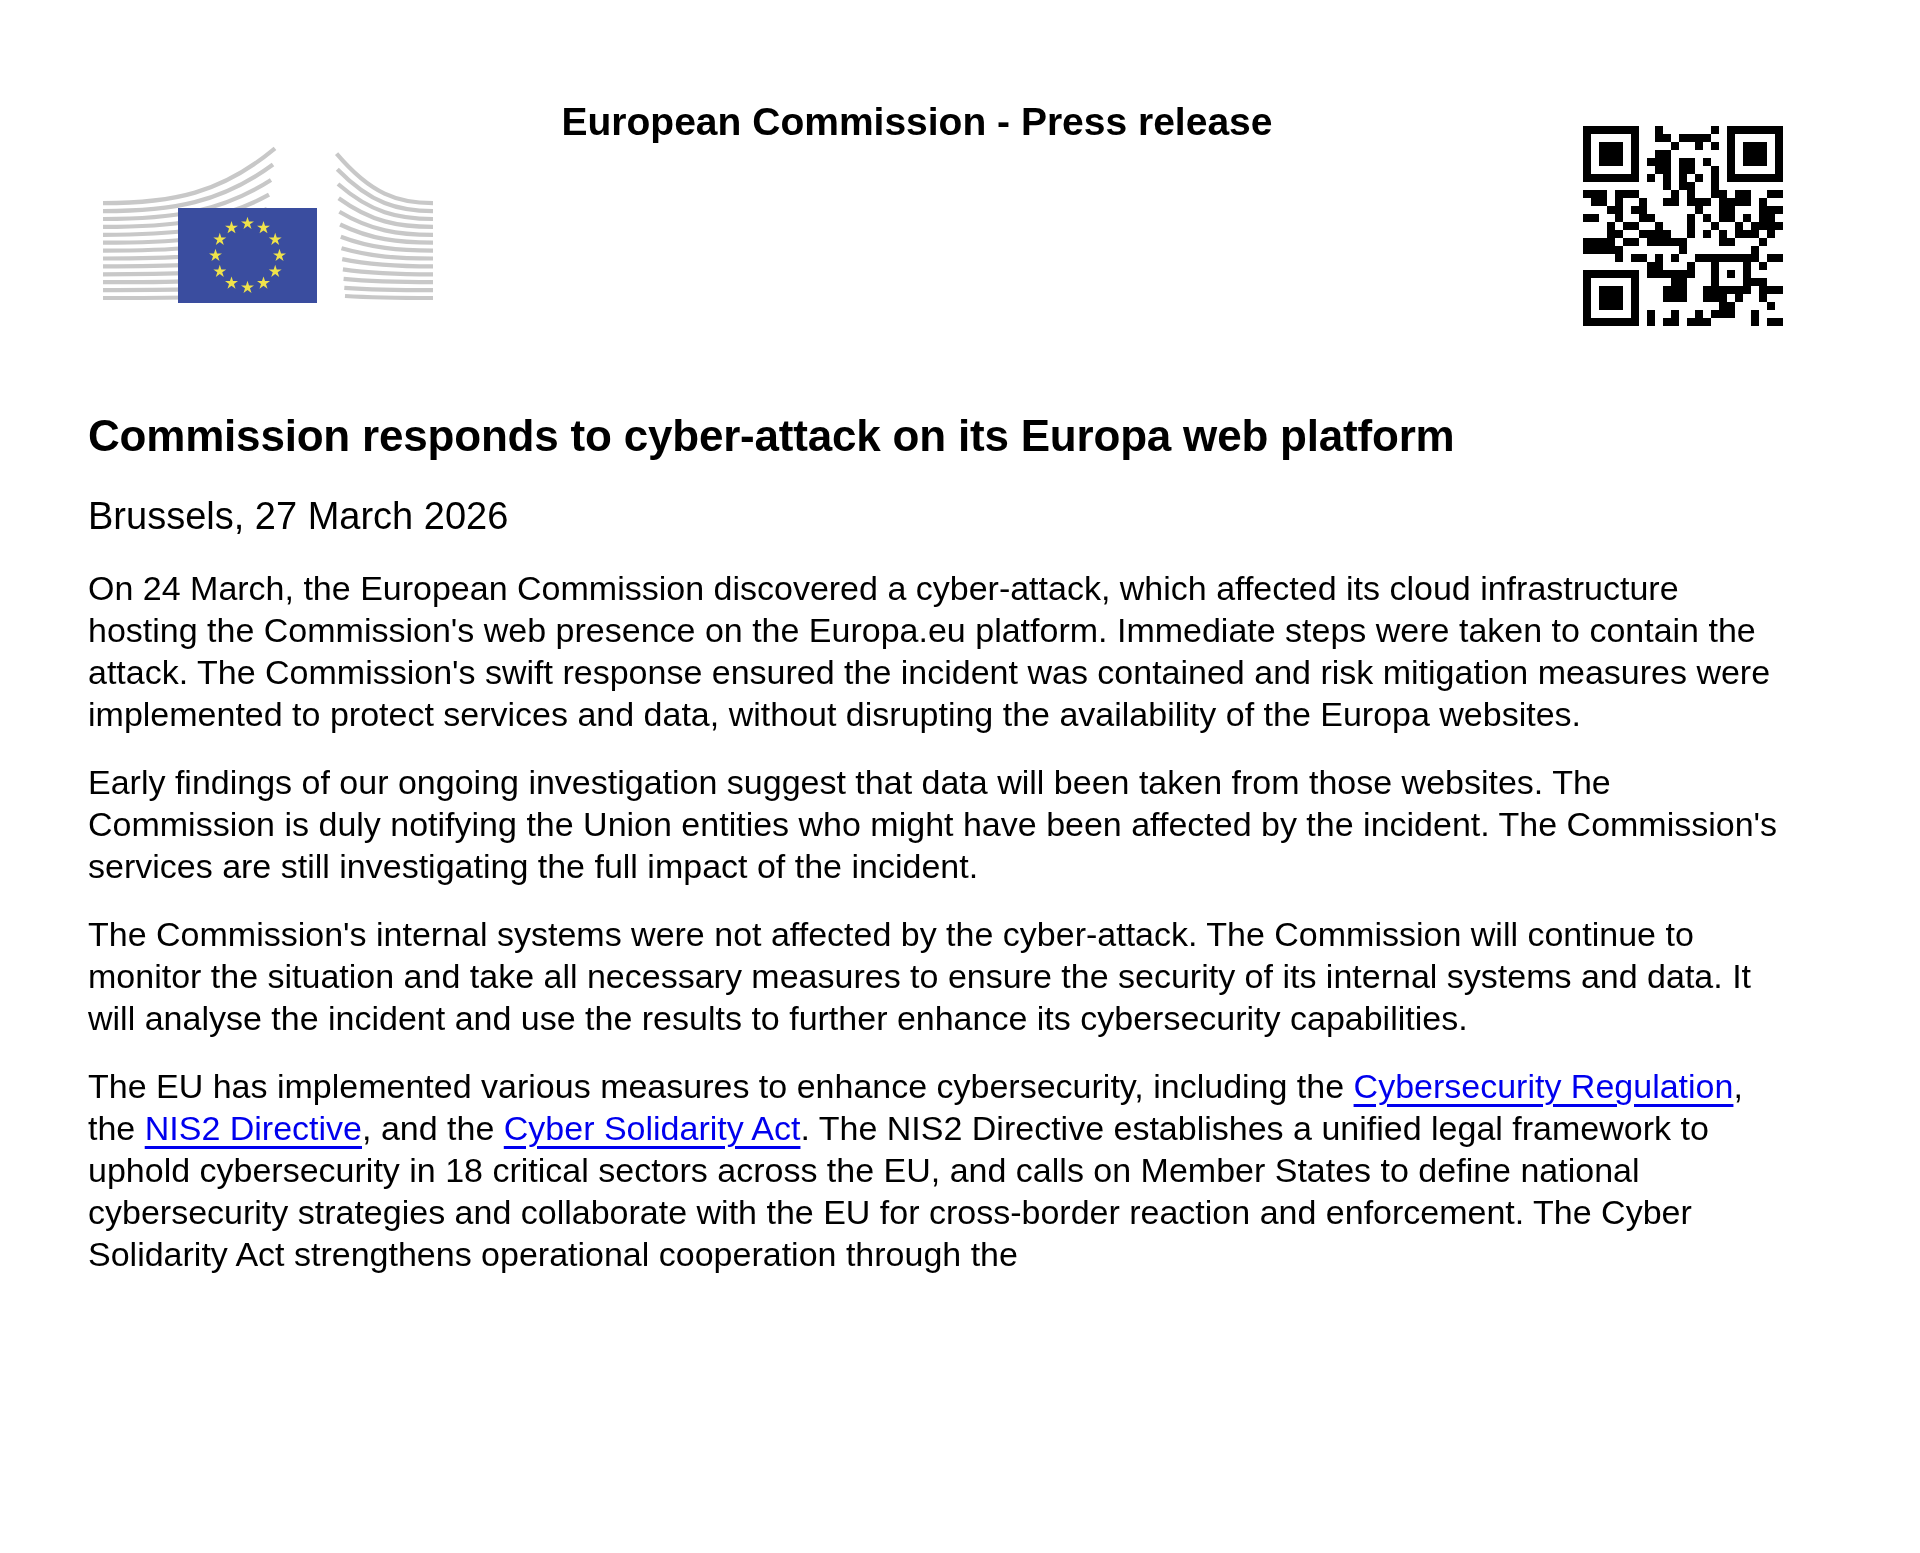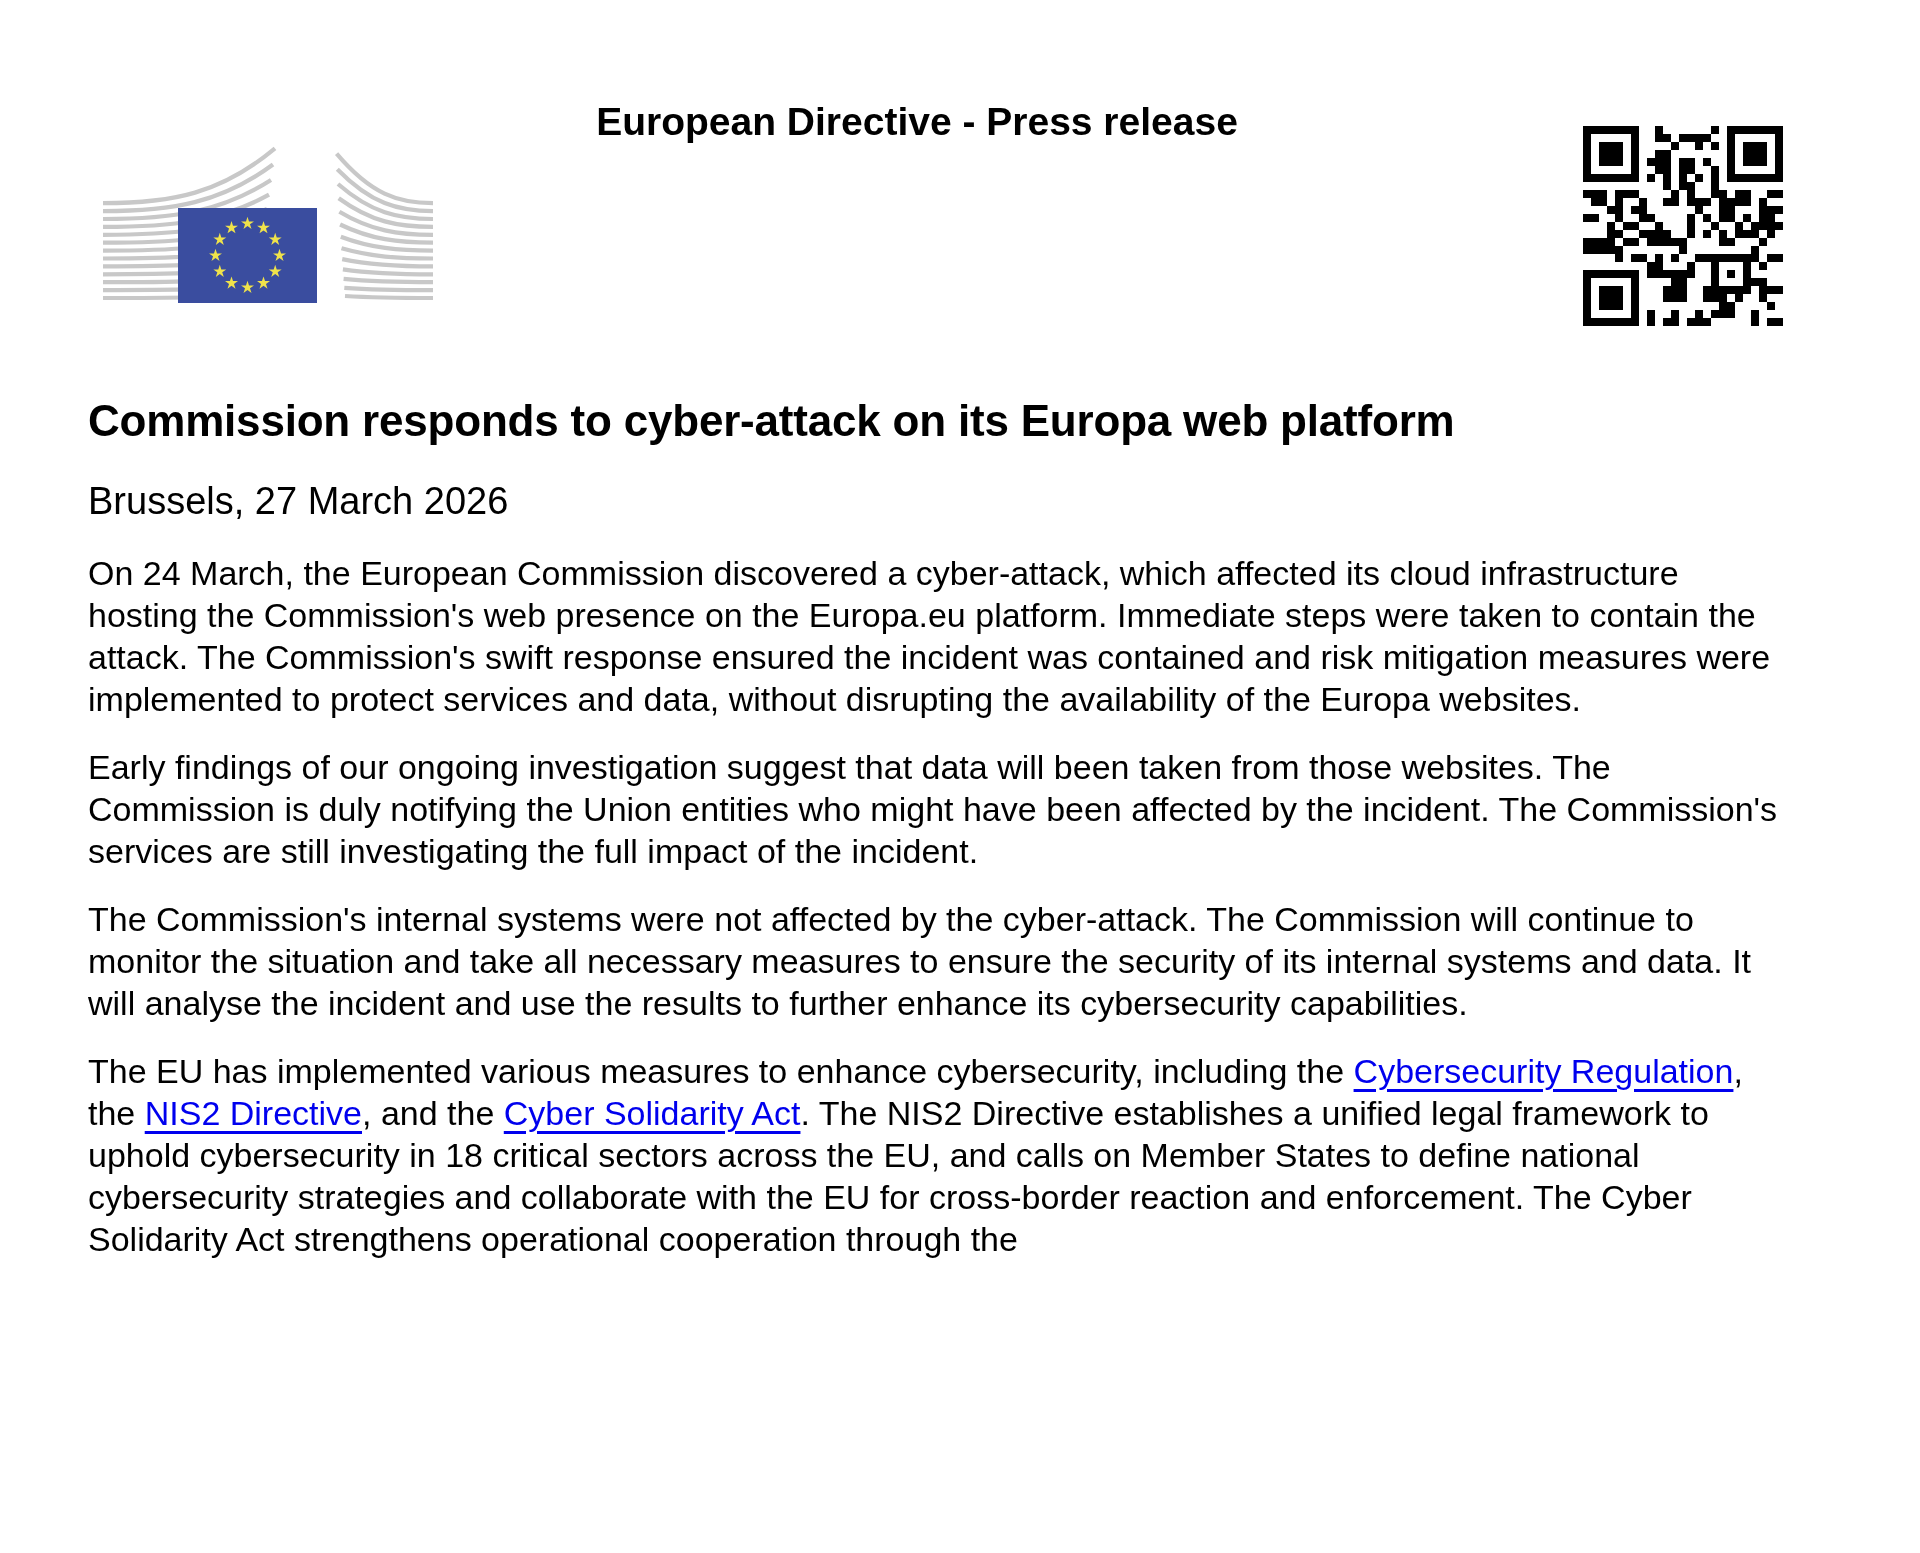--- a/index.html
+++ b/index.html
@@ -10,40 +10,40 @@
     font-family: "Liberation Sans", "DejaVu Sans", sans-serif;
     color: var(--text-color, #000);
   }
   .masthead {
     position: absolute; top: 99px; left: 0; width: 1834px;
     text-align: center;
     font-size: 39px; font-weight: 700; line-height: 46px;
   }
   .ec-logo { position: absolute; left: 103px; top: 140px; width: 330px; height: 163px; }
   .qr-code { position: absolute; left: 1583px; top: 126px; width: 200px; height: 200px; }
-  main { position: absolute; left: 88px; top: 395px; width: 1705px; }
+  main { position: absolute; left: 88px; top: 410px; width: 1705px; }
   .article-title { font-size: 44px; line-height: 52px; font-weight: 700; letter-spacing: -0.2px; }
   .dateline { margin-top: 29px; font-size: 38px; line-height: 50px; font-weight: 400; }
   .body-copy p { margin-top: 26px; font-size: 34px; line-height: 42px; }
   .section-heading { margin-top: 28px; font-size: 44px; line-height: 52px; font-weight: 700; }
   .background-paragraph { margin-top: 26px; font-size: 34px; line-height: 42px; }
   a.doc-link {
     color: var(--link-color, #0000ee);
     text-decoration: underline;
     text-decoration-thickness: 2.5px;
     text-underline-offset: 6px;
     cursor: pointer;
     text-align: center;
   }
 </style>
 </head>
 <body>
 
 <header>
-  <div class="masthead">European Directive - Press release</div>
+  <div class="masthead">European Commission - Press release</div>
 
   <svg class="ec-logo" id="ec-logo" viewBox="0 0 330 163">
       <g>
         <path d="M0 158 C 70 158, 118 157.5, 148 155.0" fill="none" stroke="#c8c8c8" stroke-width="4.2"></path>
         <path d="M0 150.1 C 70 150.1, 118 149.5, 150 146.7" fill="none" stroke="#c8c8c8" stroke-width="4.2"></path>
         <path d="M0 142.2 C 70 142.2, 118 141.4, 152 137.8" fill="none" stroke="#c8c8c8" stroke-width="4.2"></path>
         <path d="M0 134.3 C 70 134.3, 118 133.2, 154 128.1" fill="none" stroke="#c8c8c8" stroke-width="4.2"></path>
         <path d="M0 126.4 C 70 126.4, 118 124.8, 156 117.6" fill="none" stroke="#c8c8c8" stroke-width="4.2"></path>
         <path d="M0 118.5 C 70 118.5, 118 116.3, 158 106.5" fill="none" stroke="#c8c8c8" stroke-width="4.2"></path>
         <path d="M0 110.6 C 70 110.6, 118 107.7, 160 94.6" fill="none" stroke="#c8c8c8" stroke-width="4.2"></path>

